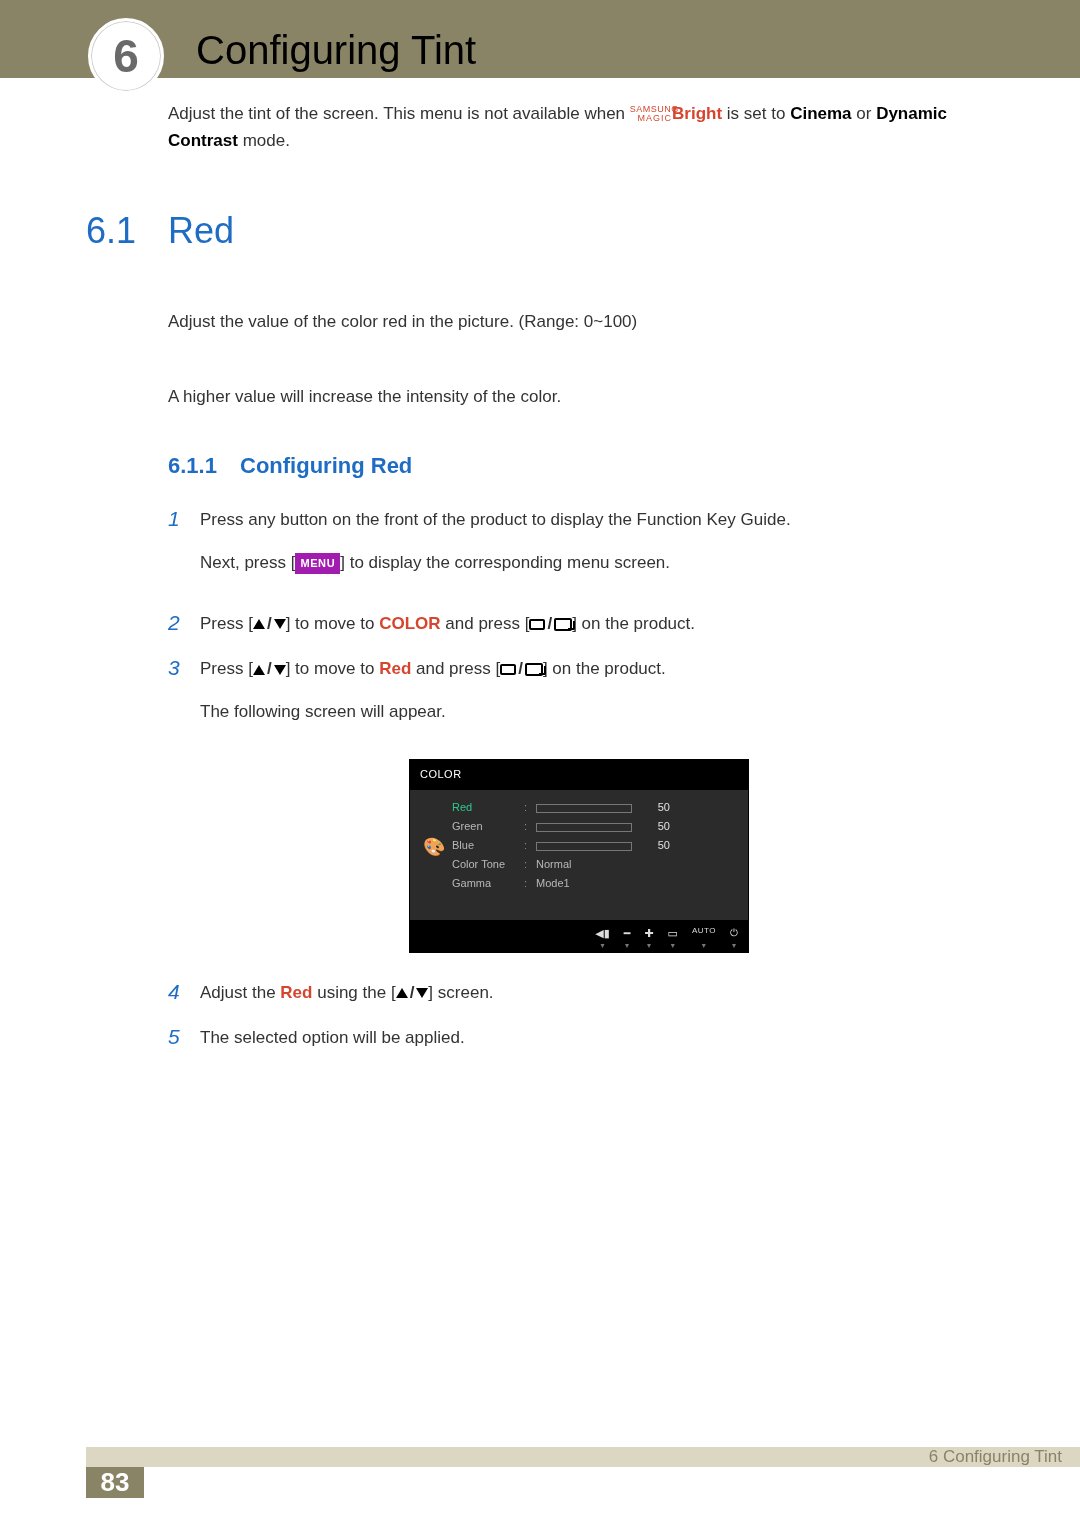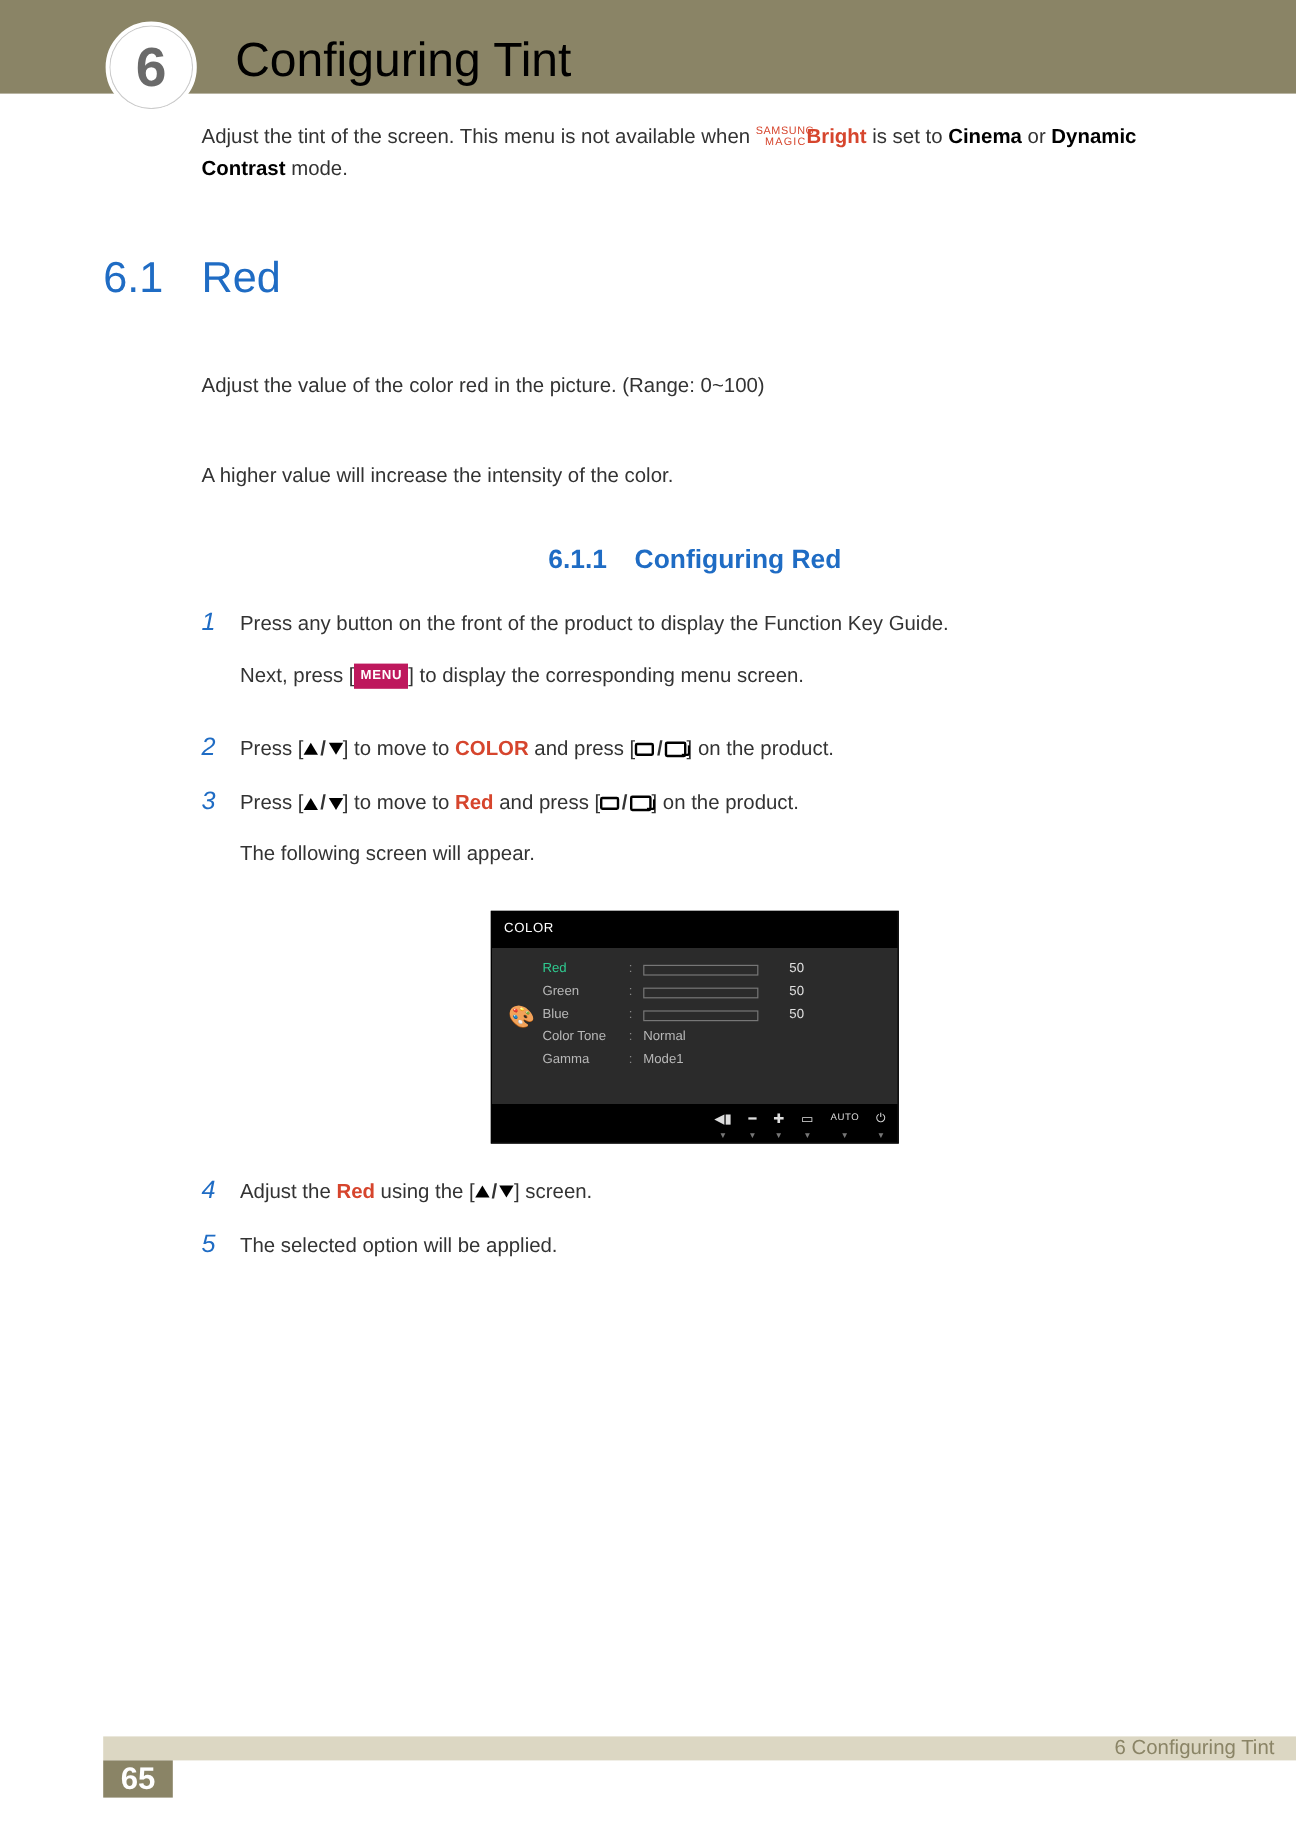--- a/index.html
+++ b/index.html
@@ -89,21 +89,20 @@
   .sec-title {
     color: #1f6cc4;
     font-size: 36px;
     font-weight: normal;
   }
   .para { margin-bottom: 20px; margin-top: 48px; }
   .subsec-row {
     display: flex;
     margin: 38px 0 22px 0;
     align-items: baseline;
-    justify-content: center;
   }
   .subsec-num {
     color: #1f6cc4;
     font-size: 22px;
     font-weight: bold;
     width: 72px;
   }
   .subsec-title {
     color: #1f6cc4;
     font-size: 22px;
@@ -119,21 +118,21 @@
     font-style: italic;
     font-size: 21px;
     width: 32px;
     flex-shrink: 0;
     line-height: 1.2;
   }
   .step-body { flex: 1; }
   .step-body p { margin-bottom: 16px; }
   .menu-box {
     display: inline-block;
-    background: #be185d;
+    background: #a21caf;
     color: #fff;
     font-size: 11px;
     font-weight: bold;
     padding: 2px 5px 1px 5px;
     letter-spacing: 0.6px;
     vertical-align: middle;
     font-family: Arial, sans-serif;
   }
   .icon-tri-up {
     display: inline-block;
@@ -411,14 +410,14 @@
 
   <div class="step">
     <div class="step-num">5</div>
     <div class="step-body">The selected option will be applied.</div>
   </div>
 
 </div>
 
 <div class="footer-band">
   <div class="footer-left">6 Configuring Tint</div>
-  <div class="footer-right">65</div>
+  <div class="footer-right">83</div>
 </div>
 
 </body></html>

